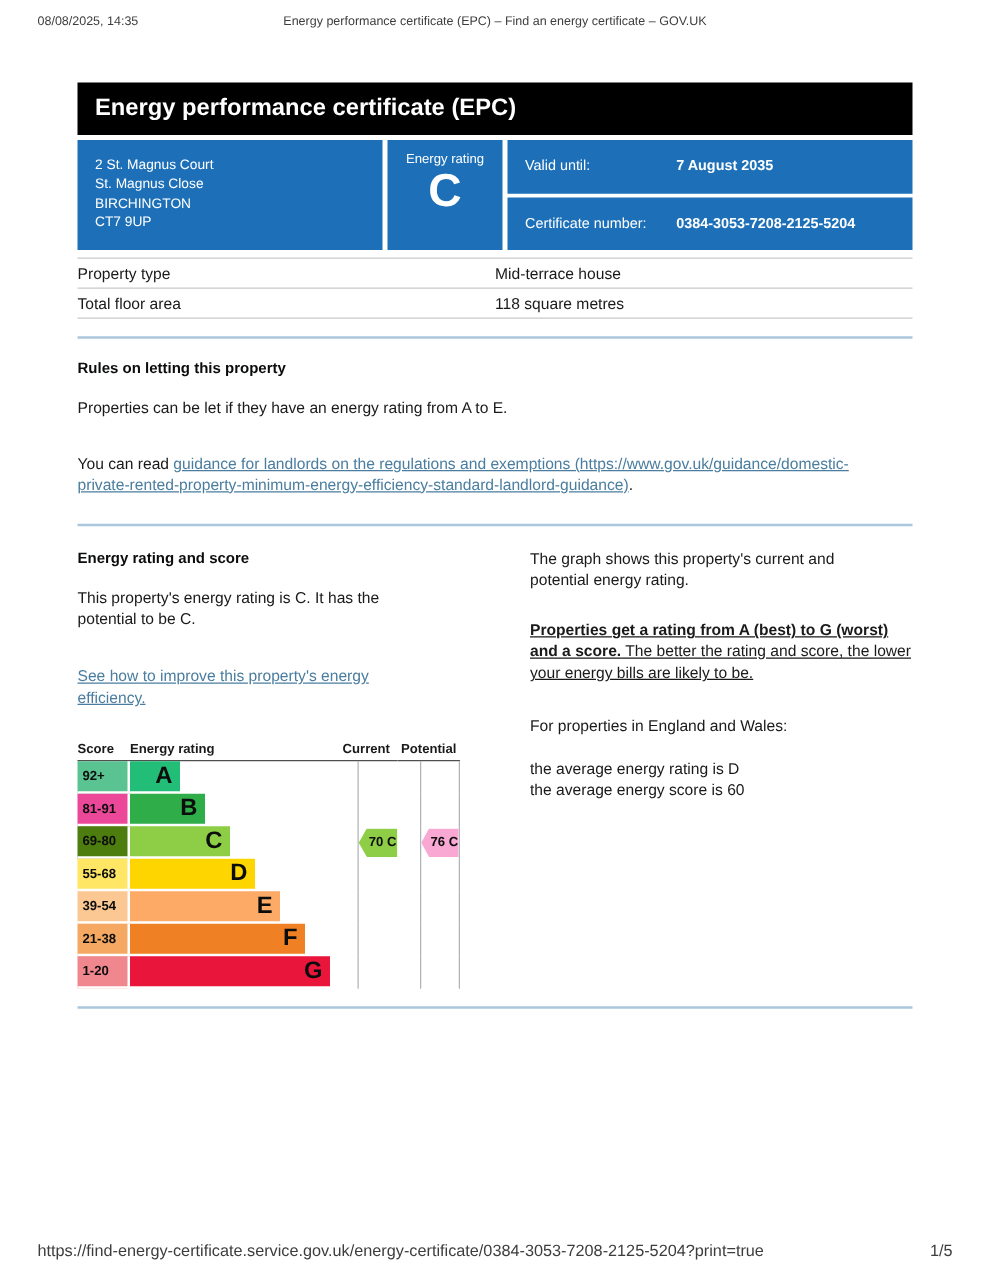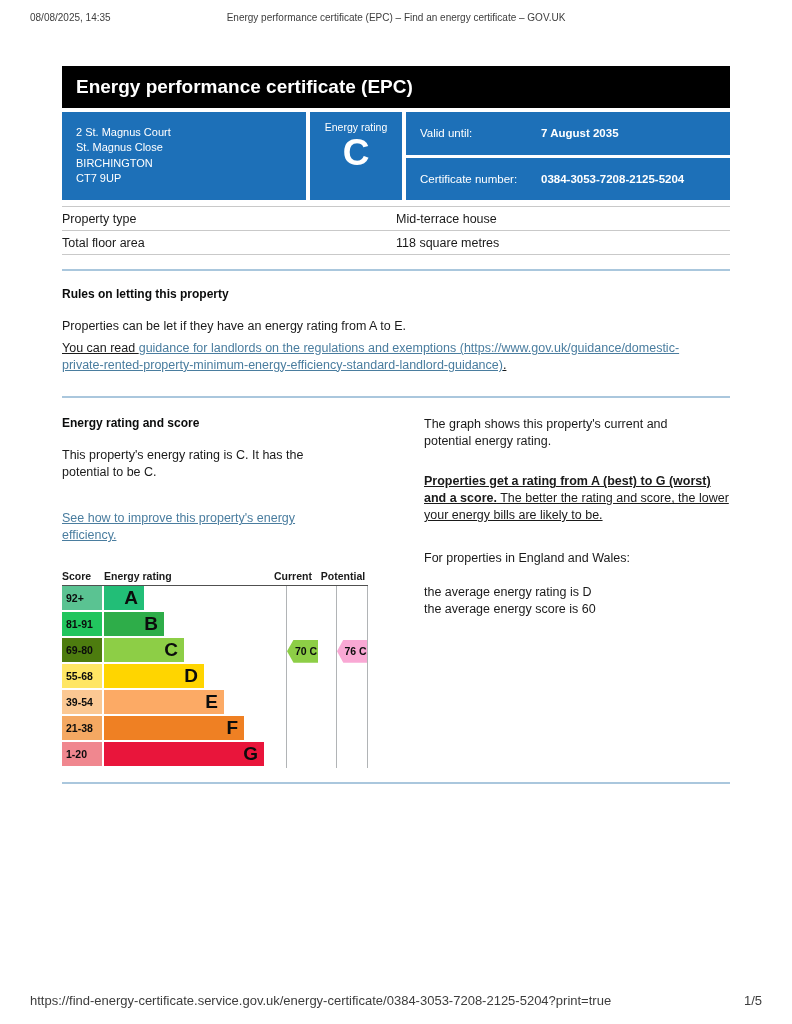--- a/index.html
+++ b/index.html
@@ -99,21 +99,21 @@
       <div class="prop-row">
         <span class="pl">Total floor area</span>
         <span>118 square metres</span>
       </div>
     </div>
 
   <hr class="divider">
 
   <h2 class="sect">Rules on letting this property</h2>
   <p class="body">Properties can be let if they have an energy rating from A to E.</p>
-  <p class="body" style="margin-top:5px; width:655px;text-decoration:underline;">
+  <p class="body" style="margin-top:28px; width:655px;">
     <span>You can read </span><a class="lnk" href="#">guidance for landlords on the regulations and exemptions (https://www.gov.uk/guidance/domestic-private-rented-property-minimum-energy-efficiency-standard-landlord-guidance)</a><span>.</span>
   </p>
 
   <hr class="divider" style="margin-top:22px;">
 
   <div class="two-col">
     <div class="col-left">
       <h2 class="sect">Energy rating and score</h2>
       <p class="body" style="width:270px;">This property's energy rating is C. It has the potential to be C.</p>
       <p class="body" style="margin-top:30px; width:260px;">
@@ -125,21 +125,21 @@
           <div class="hdr">Score</div>
           <div class="hdr">Energy rating</div>
           <div class="hdr c">Current</div>
           <div class="hdr p">Potential</div>
         <div class="cell score-cell" style="background: rgb(90, 195, 146);">92+</div>
             <div class="cell bar-cell">
               <div class="bar" style="width: 40px; background: rgb(34, 190, 119);">A</div>
             </div>
             <div class="cell marker-cell"></div>
             <div class="cell marker-cell last"></div>
-            <div class="cell score-cell" style="background: #22c55e;">81-91</div>
+            <div class="cell score-cell" style="background: #ec4899;">81-91</div>
             <div class="cell bar-cell">
               <div class="bar" style="width: 60px; background: rgb(46, 173, 73);">B</div>
             </div>
             <div class="cell marker-cell"></div>
             <div class="cell marker-cell last"></div>
             <div class="cell score-cell" style="background: #4d7c0f;">69-80</div>
             <div class="cell bar-cell">
               <div class="bar" style="width: 80px; background: rgb(141, 206, 70);">C</div>
             </div>
             <div class="cell marker-cell">

